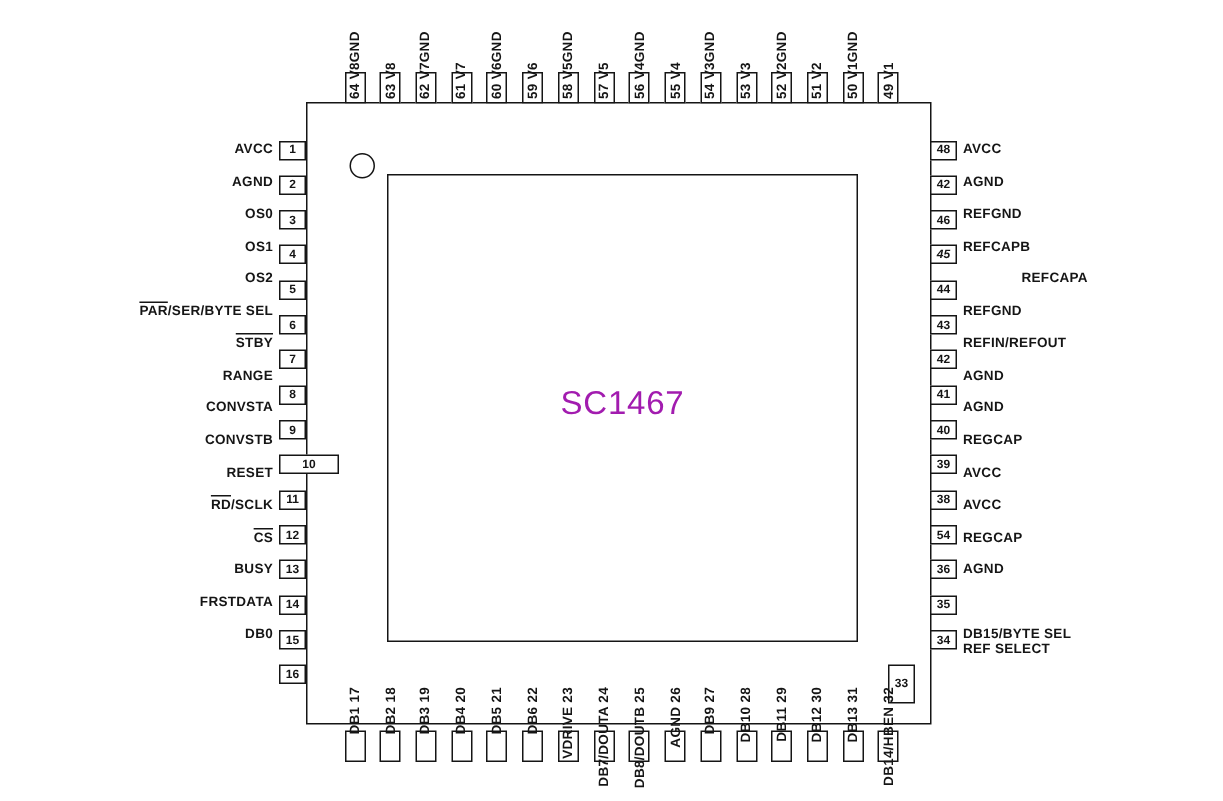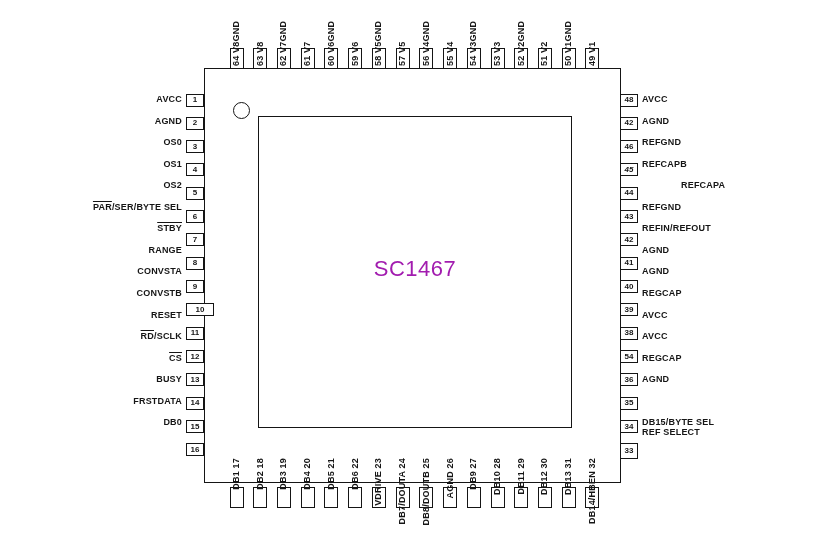--- a/index.html
+++ b/index.html
@@ -59,21 +59,21 @@
       </div>
       <div class="pbox" style="left: 186px; top: 233.48px; width: 18px; height: 13px;">
         <span>7</span>
       </div>
       <div class="pbox" style="left: 186px; top: 256.81px; width: 18px; height: 13px;">
         <span>8</span>
       </div>
       <div class="pbox" style="left: 186px; top: 280.14px; width: 18px; height: 13px;">
         <span>9</span>
       </div>
-      <div class="pbox" style="left: 186px; top: 303.47px; width: 28px; height: 13px;">
+      <div class="pbox" style="left: 186px; top: 303.47px; width: 40px; height: 13px;">
         <span>10</span>
       </div>
       <div class="pbox" style="left: 186px; top: 326.8px; width: 18px; height: 13px;">
         <span>11</span>
       </div>
       <div class="pbox" style="left: 186px; top: 350.13px; width: 18px; height: 13px;">
         <span>12</span>
       </div>
       <div class="pbox" style="left: 186px; top: 373.46px; width: 18px; height: 13px;">
         <span>13</span>
@@ -141,21 +141,21 @@
       </div>
       <div class="pbox" style="left: 620px; top: 373.46px; width: 18px; height: 13px;">
         <span>36</span>
       </div>
       <div class="pbox" style="left: 620px; top: 396.79px; width: 18px; height: 13px;">
         <span>35</span>
       </div>
       <div class="pbox" style="left: 620px; top: 420.12px; width: 18px; height: 13px;">
         <span>34</span>
       </div>
-      <div class="pbox" style="left: 620px; top: 443.45px; width: 18px; height: 16px; text-align: right;">
+      <div class="pbox" style="left: 592px; top: 443.45px; width: 18px; height: 26px; text-align: right;">
         <span>33</span>
       </div>
       <div class="hlabel" style="top: 93px; left: 642px; width: 160px; text-align: left;">AVCC</div>
       <div class="hlabel" style="top: 114.55px; left: 642px; width: 160px; text-align: left;">AGND</div>
       <div class="hlabel" style="top: 136.1px; left: 642px; width: 160px; text-align: left;">REFGND</div>
       <div class="hlabel" style="top: 157.65px; left: 642px; width: 160px; text-align: left;">REFCAPB</div>
       <div class="hlabel" style="top: 179.2px; left: 642px; width: 160px; text-align: left; padding-left: 39px;">REFCAPA</div>
       <div class="hlabel" style="top: 200.75px; left: 642px; width: 160px; text-align: left;">REFGND</div>
       <div class="hlabel" style="top: 222.3px; left: 642px; width: 160px; text-align: left;">REFIN/REFOUT</div>
       <div class="hlabel" style="top: 243.85px; left: 642px; width: 160px; text-align: left;">AGND</div>

